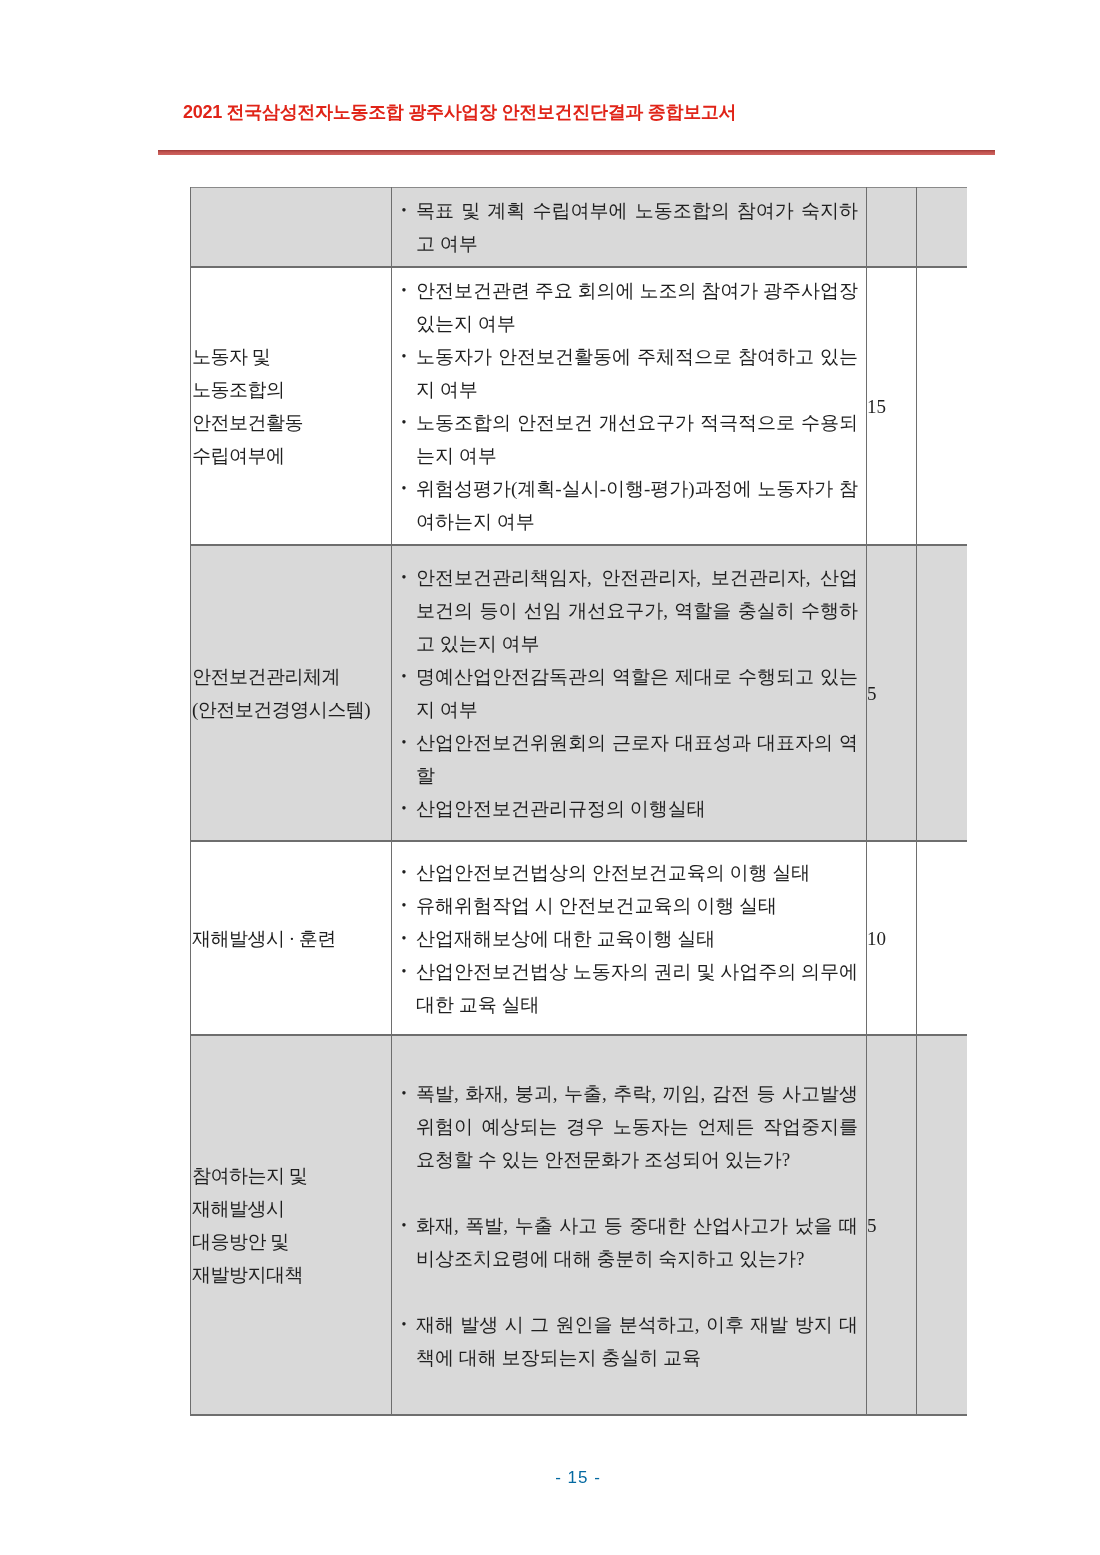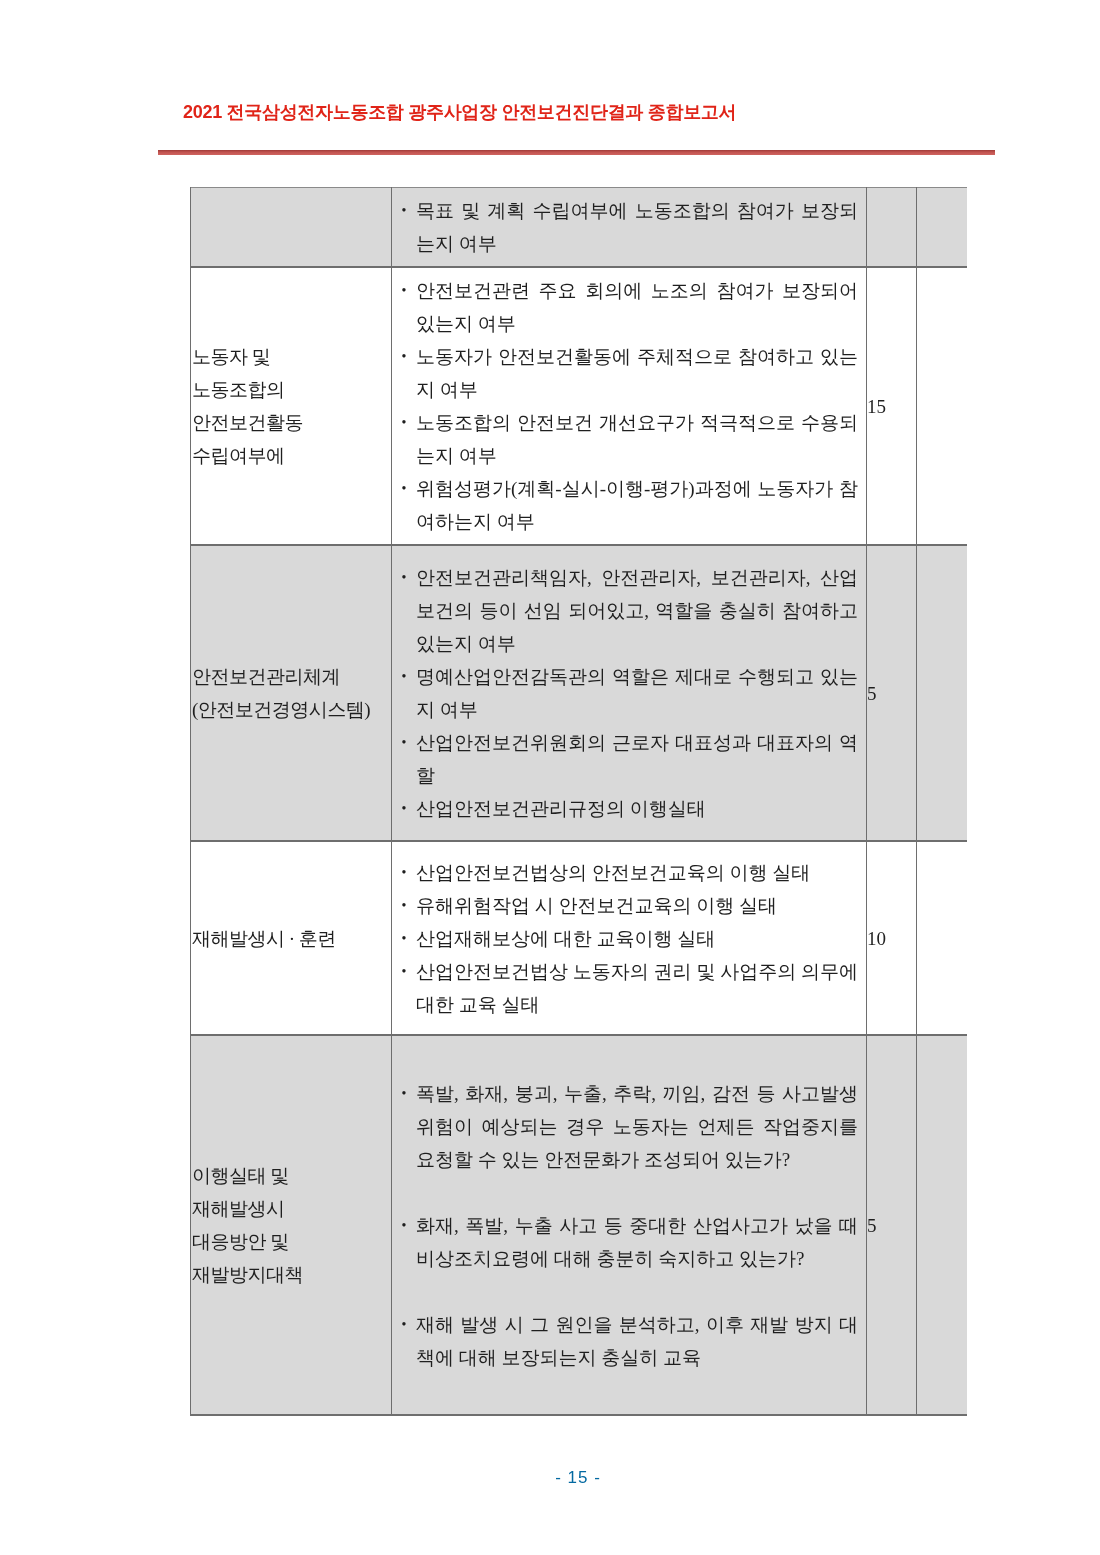--- a/index.html
+++ b/index.html
@@ -88,37 +88,37 @@
         <col style="width:475px">
         <col style="width:50px">
         <col style="width:50px">
       </colgroup>
       <tbody id="table-body">
           <tr>
             <td class="cell category-cell"></td>
             <td class="cell items-cell">
               <div class="bullet-item">
                 <span class="bullet-glyph">•</span>
-                <span class="bullet-text">목표 및 계획 수립여부에 노동조합의 참여가 보장되는지 여부</span>
+                <span class="bullet-text">목표 및 계획 수립여부에 노동조합의 참여가 숙지하고 여부</span>
               </div>
             </td>
             <td class="cell score-cell"></td>
             <td class="cell result-cell"></td>
           </tr>
           <tr>
             <td class="cell category-cell">
               <div class="cat-line">노동자 및</div>
               <div class="cat-line">노동조합의</div>
               <div class="cat-line">안전보건활동</div>
               <div class="cat-line">수립여부에</div>
             </td>
             <td class="cell items-cell">
               <div class="bullet-item">
                 <span class="bullet-glyph">•</span>
-                <span class="bullet-text">안전보건관련 주요 회의에 노조의 참여가 보장되어 있는지 여부</span>
+                <span class="bullet-text">안전보건관련 주요 회의에 노조의 참여가 광주사업장 있는지 여부</span>
               </div>
               <div class="bullet-item">
                 <span class="bullet-glyph">•</span>
                 <span class="bullet-text">노동자가 안전보건활동에 주체적으로 참여하고 있는지 여부</span>
               </div>
               <div class="bullet-item">
                 <span class="bullet-glyph">•</span>
                 <span class="bullet-text">노동조합의 안전보건 개선요구가 적극적으로 수용되는지 여부</span>
               </div>
               <div class="bullet-item">
@@ -130,21 +130,21 @@
             <td class="cell result-cell"></td>
           </tr>
           <tr>
             <td class="cell category-cell">
               <div class="cat-line">안전보건관리체계</div>
               <div class="cat-line">(안전보건경영시스템)</div>
             </td>
             <td class="cell items-cell">
               <div class="bullet-item">
                 <span class="bullet-glyph">•</span>
-                <span class="bullet-text">안전보건관리책임자, 안전관리자, 보건관리자, 산업보건의 등이 선임 되어있고, 역할을 충실히 참여하고 있는지 여부</span>
+                <span class="bullet-text">안전보건관리책임자, 안전관리자, 보건관리자, 산업보건의 등이 선임 개선요구가, 역할을 충실히 수행하고 있는지 여부</span>
               </div>
               <div class="bullet-item">
                 <span class="bullet-glyph">•</span>
                 <span class="bullet-text">명예산업안전감독관의 역할은 제대로 수행되고 있는지 여부</span>
               </div>
               <div class="bullet-item">
                 <span class="bullet-glyph">•</span>
                 <span class="bullet-text">산업안전보건위원회의 근로자 대표성과 대표자의 역할</span>
               </div>
               <div class="bullet-item">
@@ -175,21 +175,21 @@
               <div class="bullet-item">
                 <span class="bullet-glyph">•</span>
                 <span class="bullet-text">산업안전보건법상 노동자의 권리 및 사업주의 의무에 대한 교육 실태</span>
               </div>
             </td>
             <td class="cell score-cell"><span>10</span></td>
             <td class="cell result-cell"></td>
           </tr>
           <tr>
             <td class="cell category-cell">
-              <div class="cat-line">이행실태 및</div>
+              <div class="cat-line">참여하는지 및</div>
               <div class="cat-line">재해발생시</div>
               <div class="cat-line">대응방안 및</div>
               <div class="cat-line">재발방지대책</div>
             </td>
             <td class="cell items-cell">
               <div class="bullet-item">
                 <span class="bullet-glyph">•</span>
                 <span class="bullet-text">폭발, 화재, 붕괴, 누출, 추락, 끼임, 감전 등 사고발생 위험이 예상되는 경우 노동자는 언제든 작업중지를 요청할 수 있는 안전문화가 조성되어 있는가?</span>
               </div>
               <div class="bullet-item gap">

